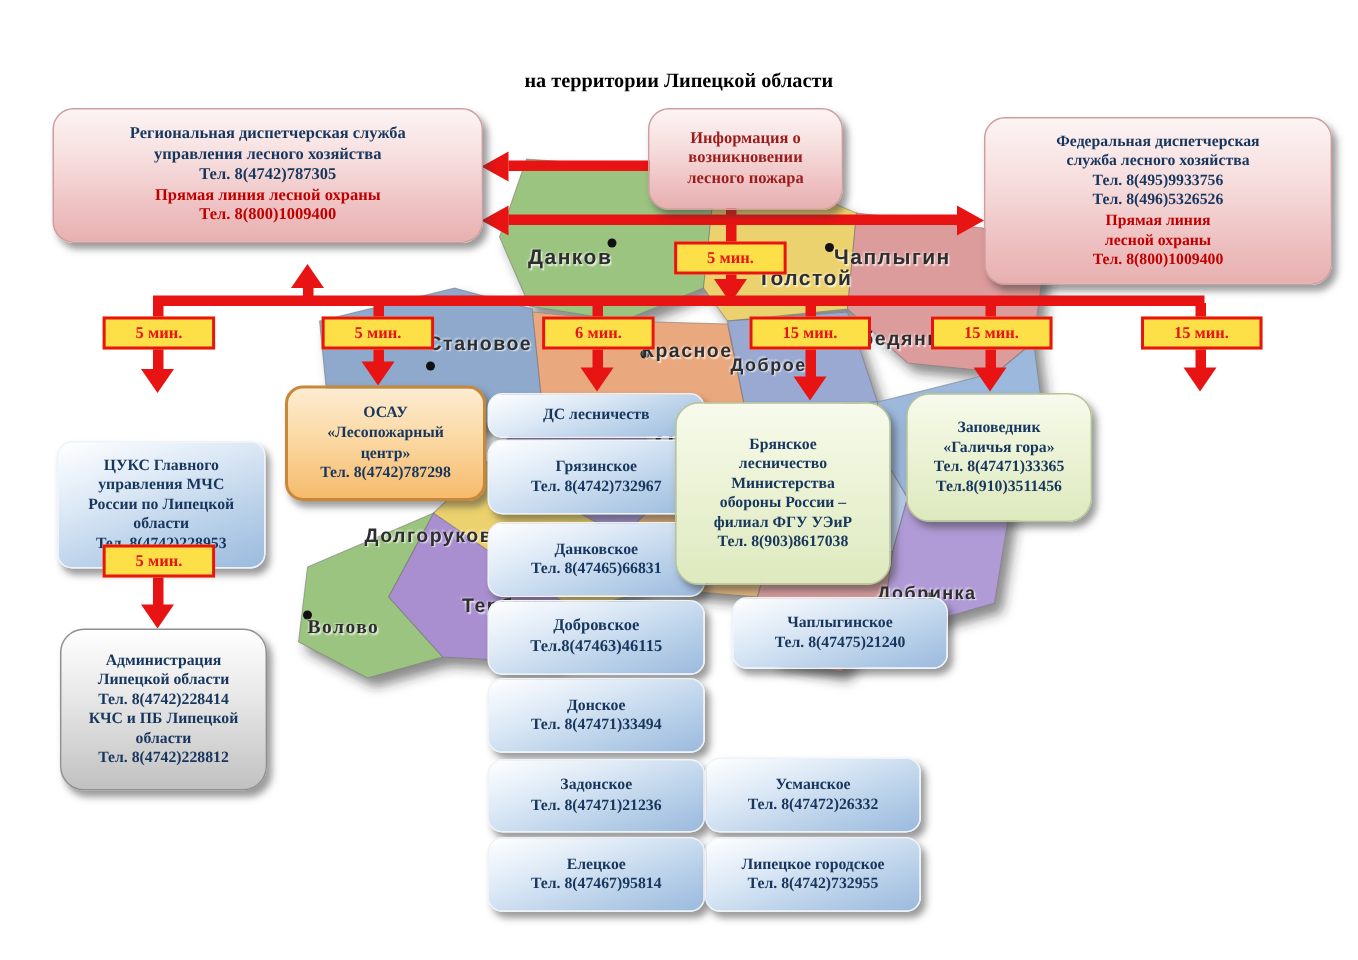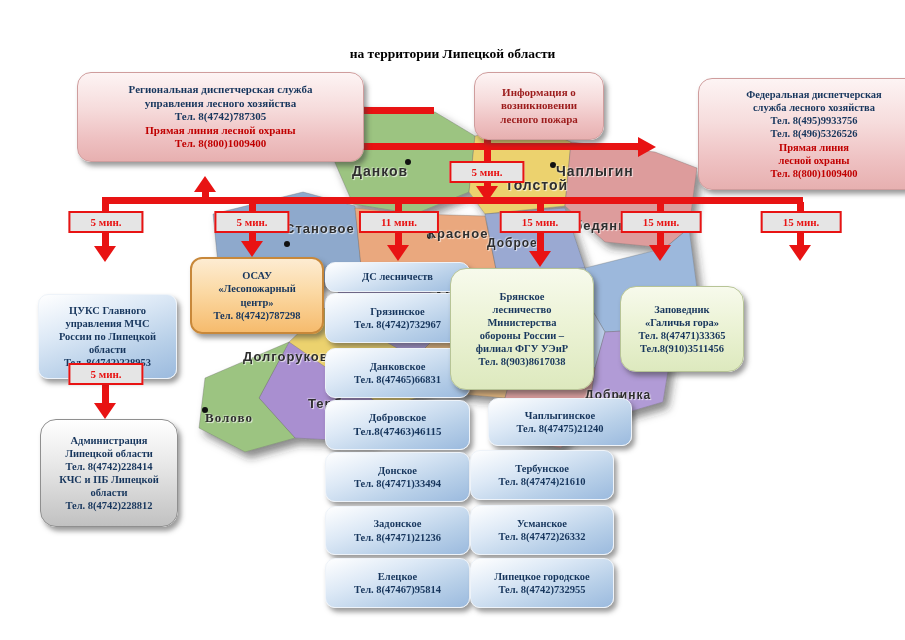--- a/index.html
+++ b/index.html
@@ -17,40 +17,40 @@
     text-shadow:1px 1px 1px rgba(255,255,255,.75), -1px -1px 1px rgba(255,255,255,.4); }
 
   
   .box { position:absolute; z-index:3; display:flex; flex-direction:column;
     align-items:center; justify-content:center; text-align:center;
     font-weight:bold; white-space:pre-line; line-height:1.24;
     box-shadow:3px 4px 5px rgba(55,55,55,.5); }
   .navy { color:#17365d; }
   .redline { color:#c00000; }
   .box-pink { background:linear-gradient(180deg,#fdf4f4 0%,#f6dcdc 40%,#eec0c1 75%,#e7b0b0 100%);
-    border:1px solid #cf9d9d; border-radius:14px;margin-left:42px; }
+    border:1px solid #cf9d9d; border-radius:14px; }
   .box-blue { background:linear-gradient(160deg,#ffffff 0%,#dde9f6 35%,#b7cfe8 70%,#9bbade 100%);
     border:1px solid #eef3f9; border-radius:10px; }
   .box-orange { background:linear-gradient(180deg,#fdecd2 0%,#fbd9a4 45%,#f6bb6d 100%);
     border:2px solid #c8883a; border-radius:12px; }
   .box-green { background:linear-gradient(180deg,#f7faec 0%,#ecf3d6 45%,#dde9be 100%);
     border:1px solid #b7c496; border-radius:16px; }
   .box-gray { background:linear-gradient(180deg,#ffffff 0%,#e9e9e9 40%,#c1c1c1 100%);
     border:1px solid #8f8f8f; border-radius:16px; }
 
   
   .hbar,.vbar { position:absolute; background:#e81313; z-index:2; }
   .ah { position:absolute; width:0; height:0; z-index:2; }
   .ah-left  { border-top:10px solid transparent; border-bottom:10px solid transparent; border-right:18px solid #e81313; }
   .ah-right { border-top:10px solid transparent; border-bottom:10px solid transparent; border-left:18px solid #e81313; }
   .ah-up    { border-left:11px solid transparent; border-right:11px solid transparent; border-bottom:16px solid #e81313; }
   .ah-down  { border-left:11px solid transparent; border-right:11px solid transparent; border-top:16px solid #e81313; }
 
   .timing { position:absolute; z-index:4; transform:translateX(-50%);
-    background:#e5e5e5; border:2px solid #e81313; color:#e81313;
+    background:#fde047; border:2px solid #e81313; color:#e81313;
     font-weight:bold; font-size:11px; padding:3px 20px; white-space:nowrap; }
 </style>
 </head>
 <body>
 
 <div id="stage">
 
   <div class="title-line" style="top:46px;">на территории Липецкой области</div>
 
   <div id="map-wrap">
@@ -135,21 +135,21 @@
   <div class="vbar" style="left:797px; top:202px; width:7px; height:46px;"></div>
   <div class="ah ah-down" style="left:789px; top:245px;"></div>
 
   <div class="ah ah-up" style="left:94px; top:347px;"></div>
   <div class="vbar" style="left:102px; top:360px; width:7px; height:45px;"></div>
   <div class="ah ah-down" style="left:94px; top:403px;"></div>
 
   <div class="timing" style="left:487px; top:161px;">5 мин.</div>
   <div class="timing" style="left:106px; top:211px;">5 мин.</div>
   <div class="timing" style="left:252px; top:211px;">5 мин.</div>
-  <div class="timing" style="left:399px; top:211px;">11 мин.</div>
+  <div class="timing" style="left:399px; top:211px;">6 мин.</div>
   <div class="timing" style="left:540px; top:211px;">15 мин.</div>
   <div class="timing" style="left:661px; top:211px;">15 мин.</div>
   <div class="timing" style="left:801px; top:211px;">15 мин.</div>
   <div class="timing" style="left:106px; top:363px;">5 мин.</div>
 
   <div class="box box-pink" style="left:35px; top:72px; width:285px; height:88px; font-size:11px;">
     <span class="navy">Региональная диспетчерская служба
 управления лесного хозяйства
 Тел. 8(4742)787305</span>
     <span class="redline">Прямая линия лесной охраны
@@ -215,31 +215,28 @@
 лесничество
 Министерства
 обороны России –
 филиал ФГУ УЭиР
 Тел. 8(903)8617038</span>
   </div>
 
   <div class="box box-blue" style="left:488px; top:398px; width:142px; height:46px; font-size:10.5px;">
     <span class="navy">Чаплыгинское
 Тел. 8(47475)21240</span></div>
-  <div class="box box-blue" style="left:470px; top:450px; width:142px; height:48px; font-size:10.5px;">
-    <span class="navy">Тербунское
-Тел. 8(47474)21610</span></div>
   <div class="box box-blue" style="left:470px; top:505px; width:142px; height:48px; font-size:10.5px;">
     <span class="navy">Усманское
 Тел. 8(47472)26332</span></div>
   <div class="box box-blue" style="left:470px; top:558px; width:142px; height:48px; font-size:10.5px;">
     <span class="navy">Липецкое городское
 Тел. 8(4742)732955</span></div>
 
-  <div class="box box-green" style="left:620px; top:262px; width:122px; height:84px; font-size:10.5px;margin-top:24px;">
+  <div class="box box-green" style="left:604px; top:262px; width:122px; height:84px; font-size:10.5px;">
     <span class="navy">Заповедник
 «Галичья гора»
 Тел. 8(47471)33365
 Тел.8(910)3511456</span>
   </div>
 
 
   <div class="box box-gray" style="left:40px; top:419px; width:136px; height:106px; font-size:10.5px;">
     <span class="navy">Администрация
 Липецкой области

